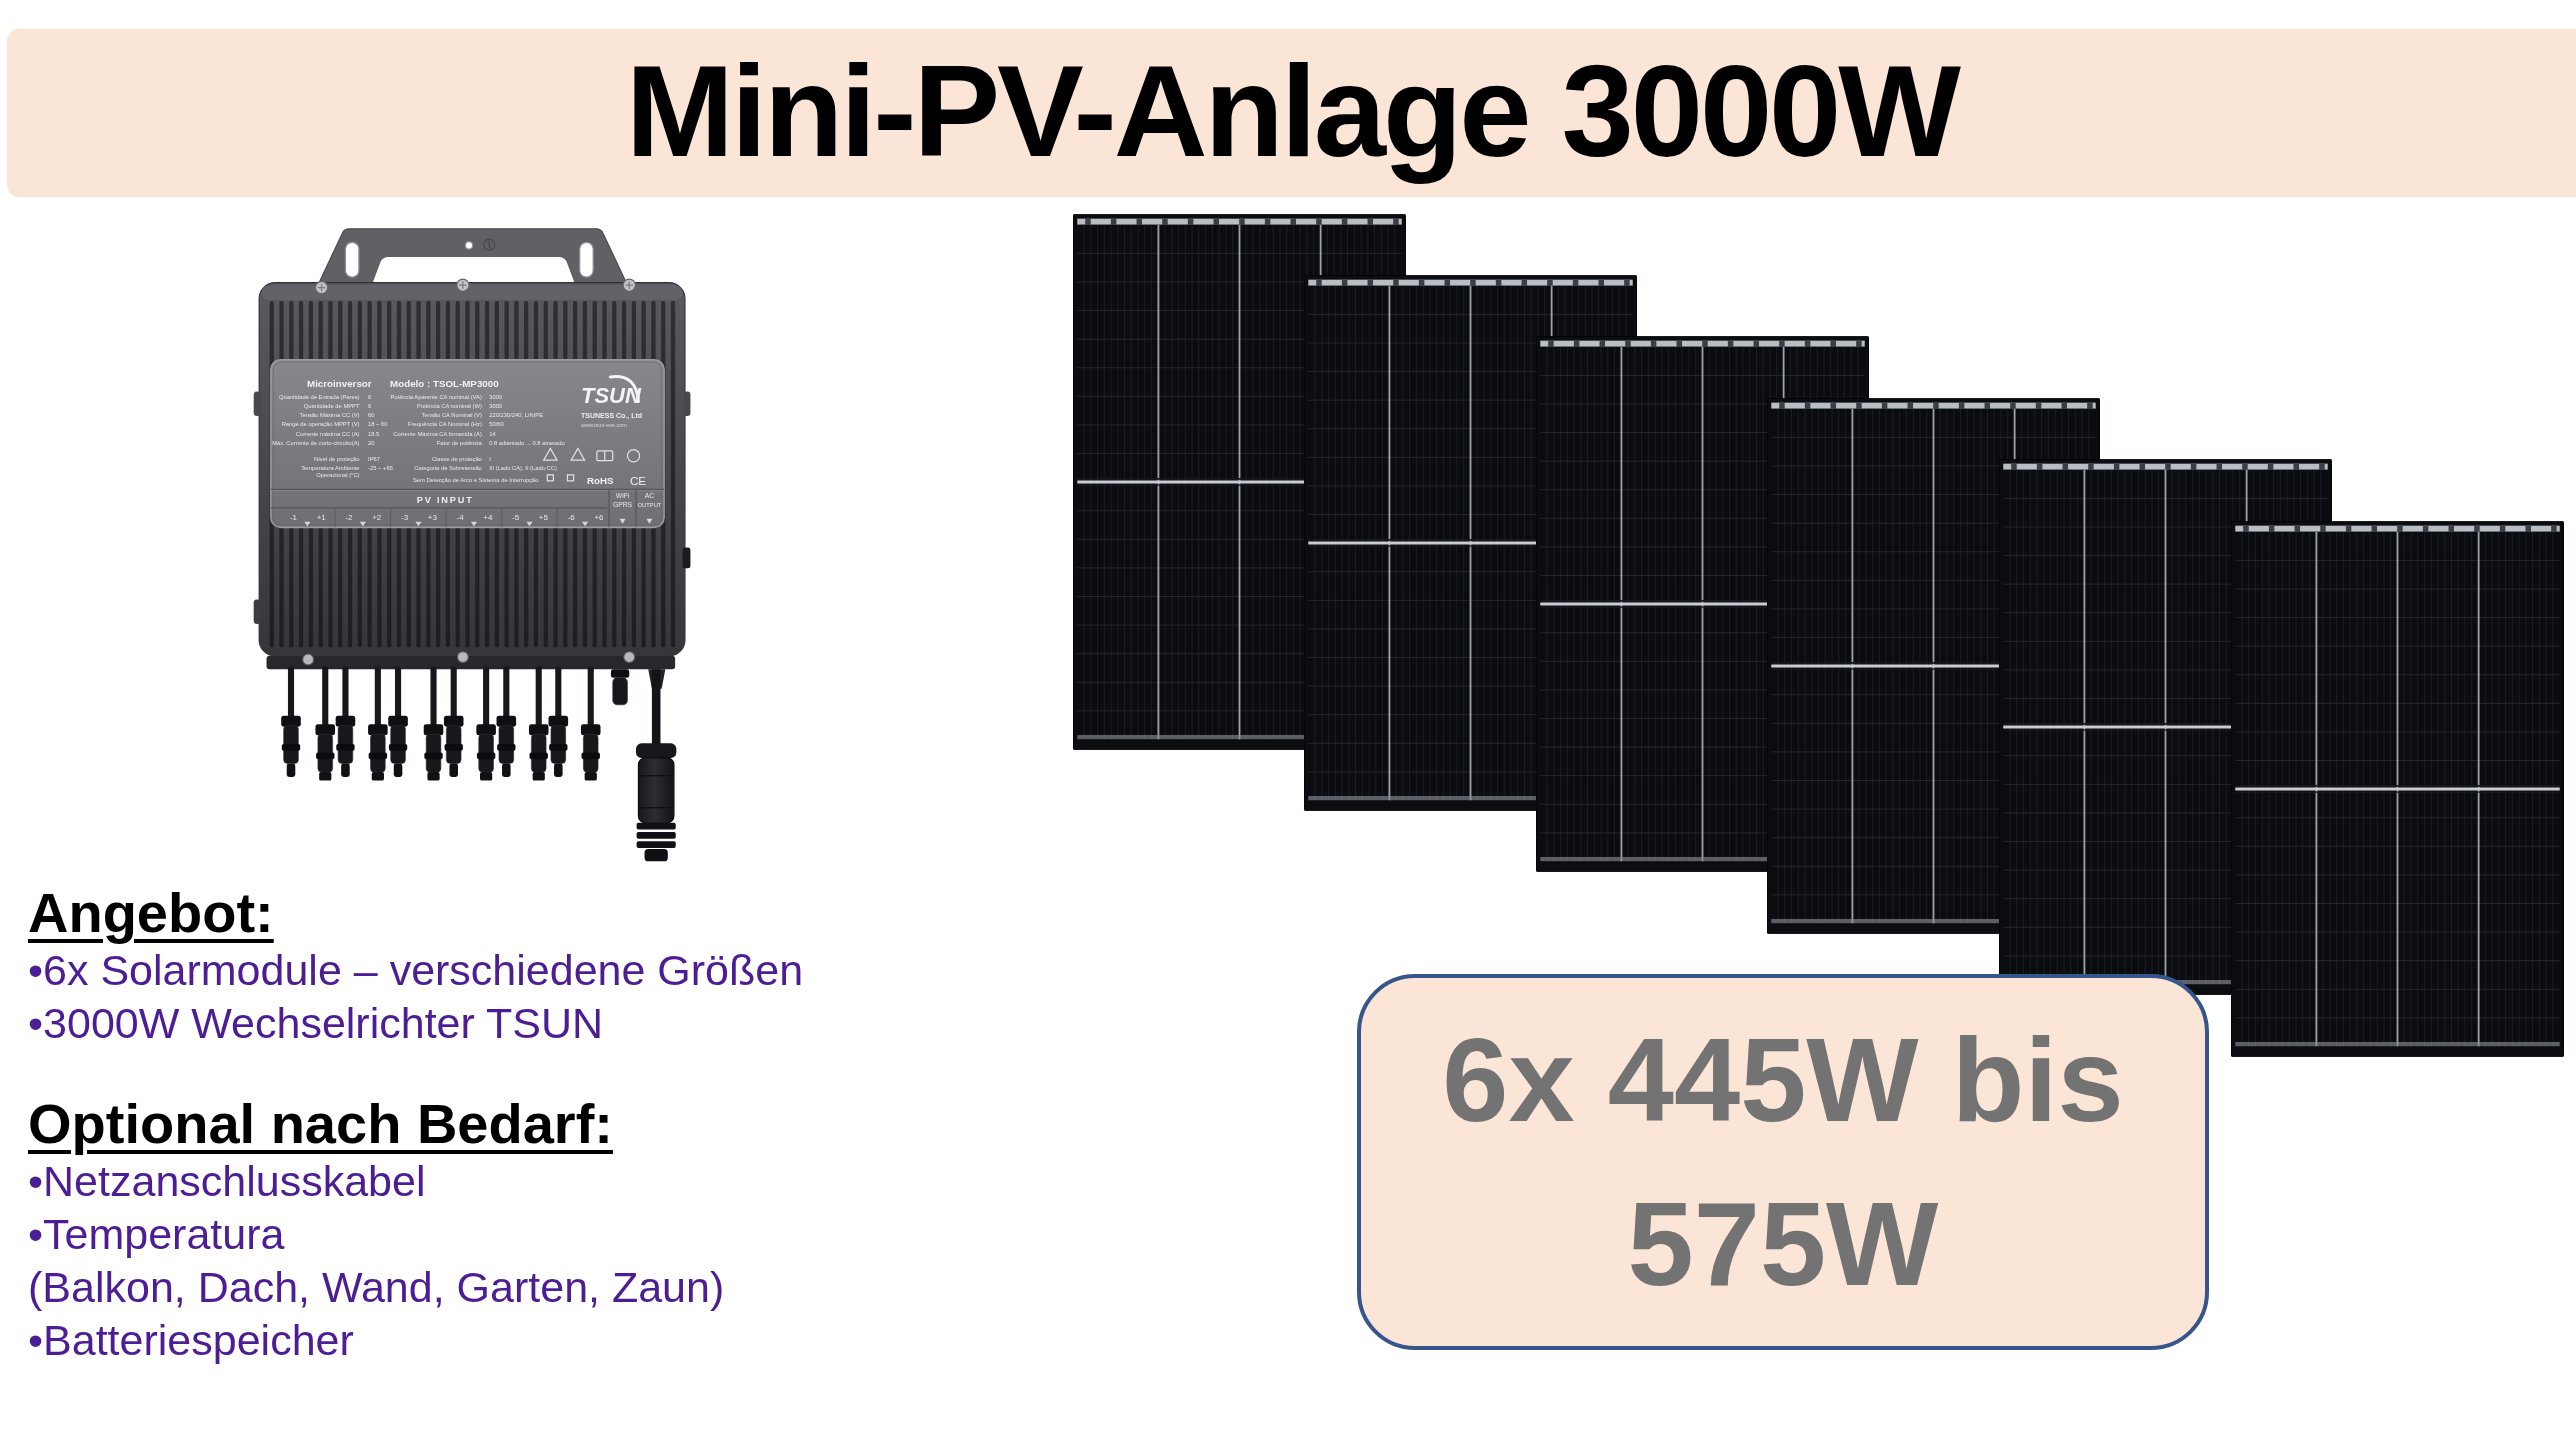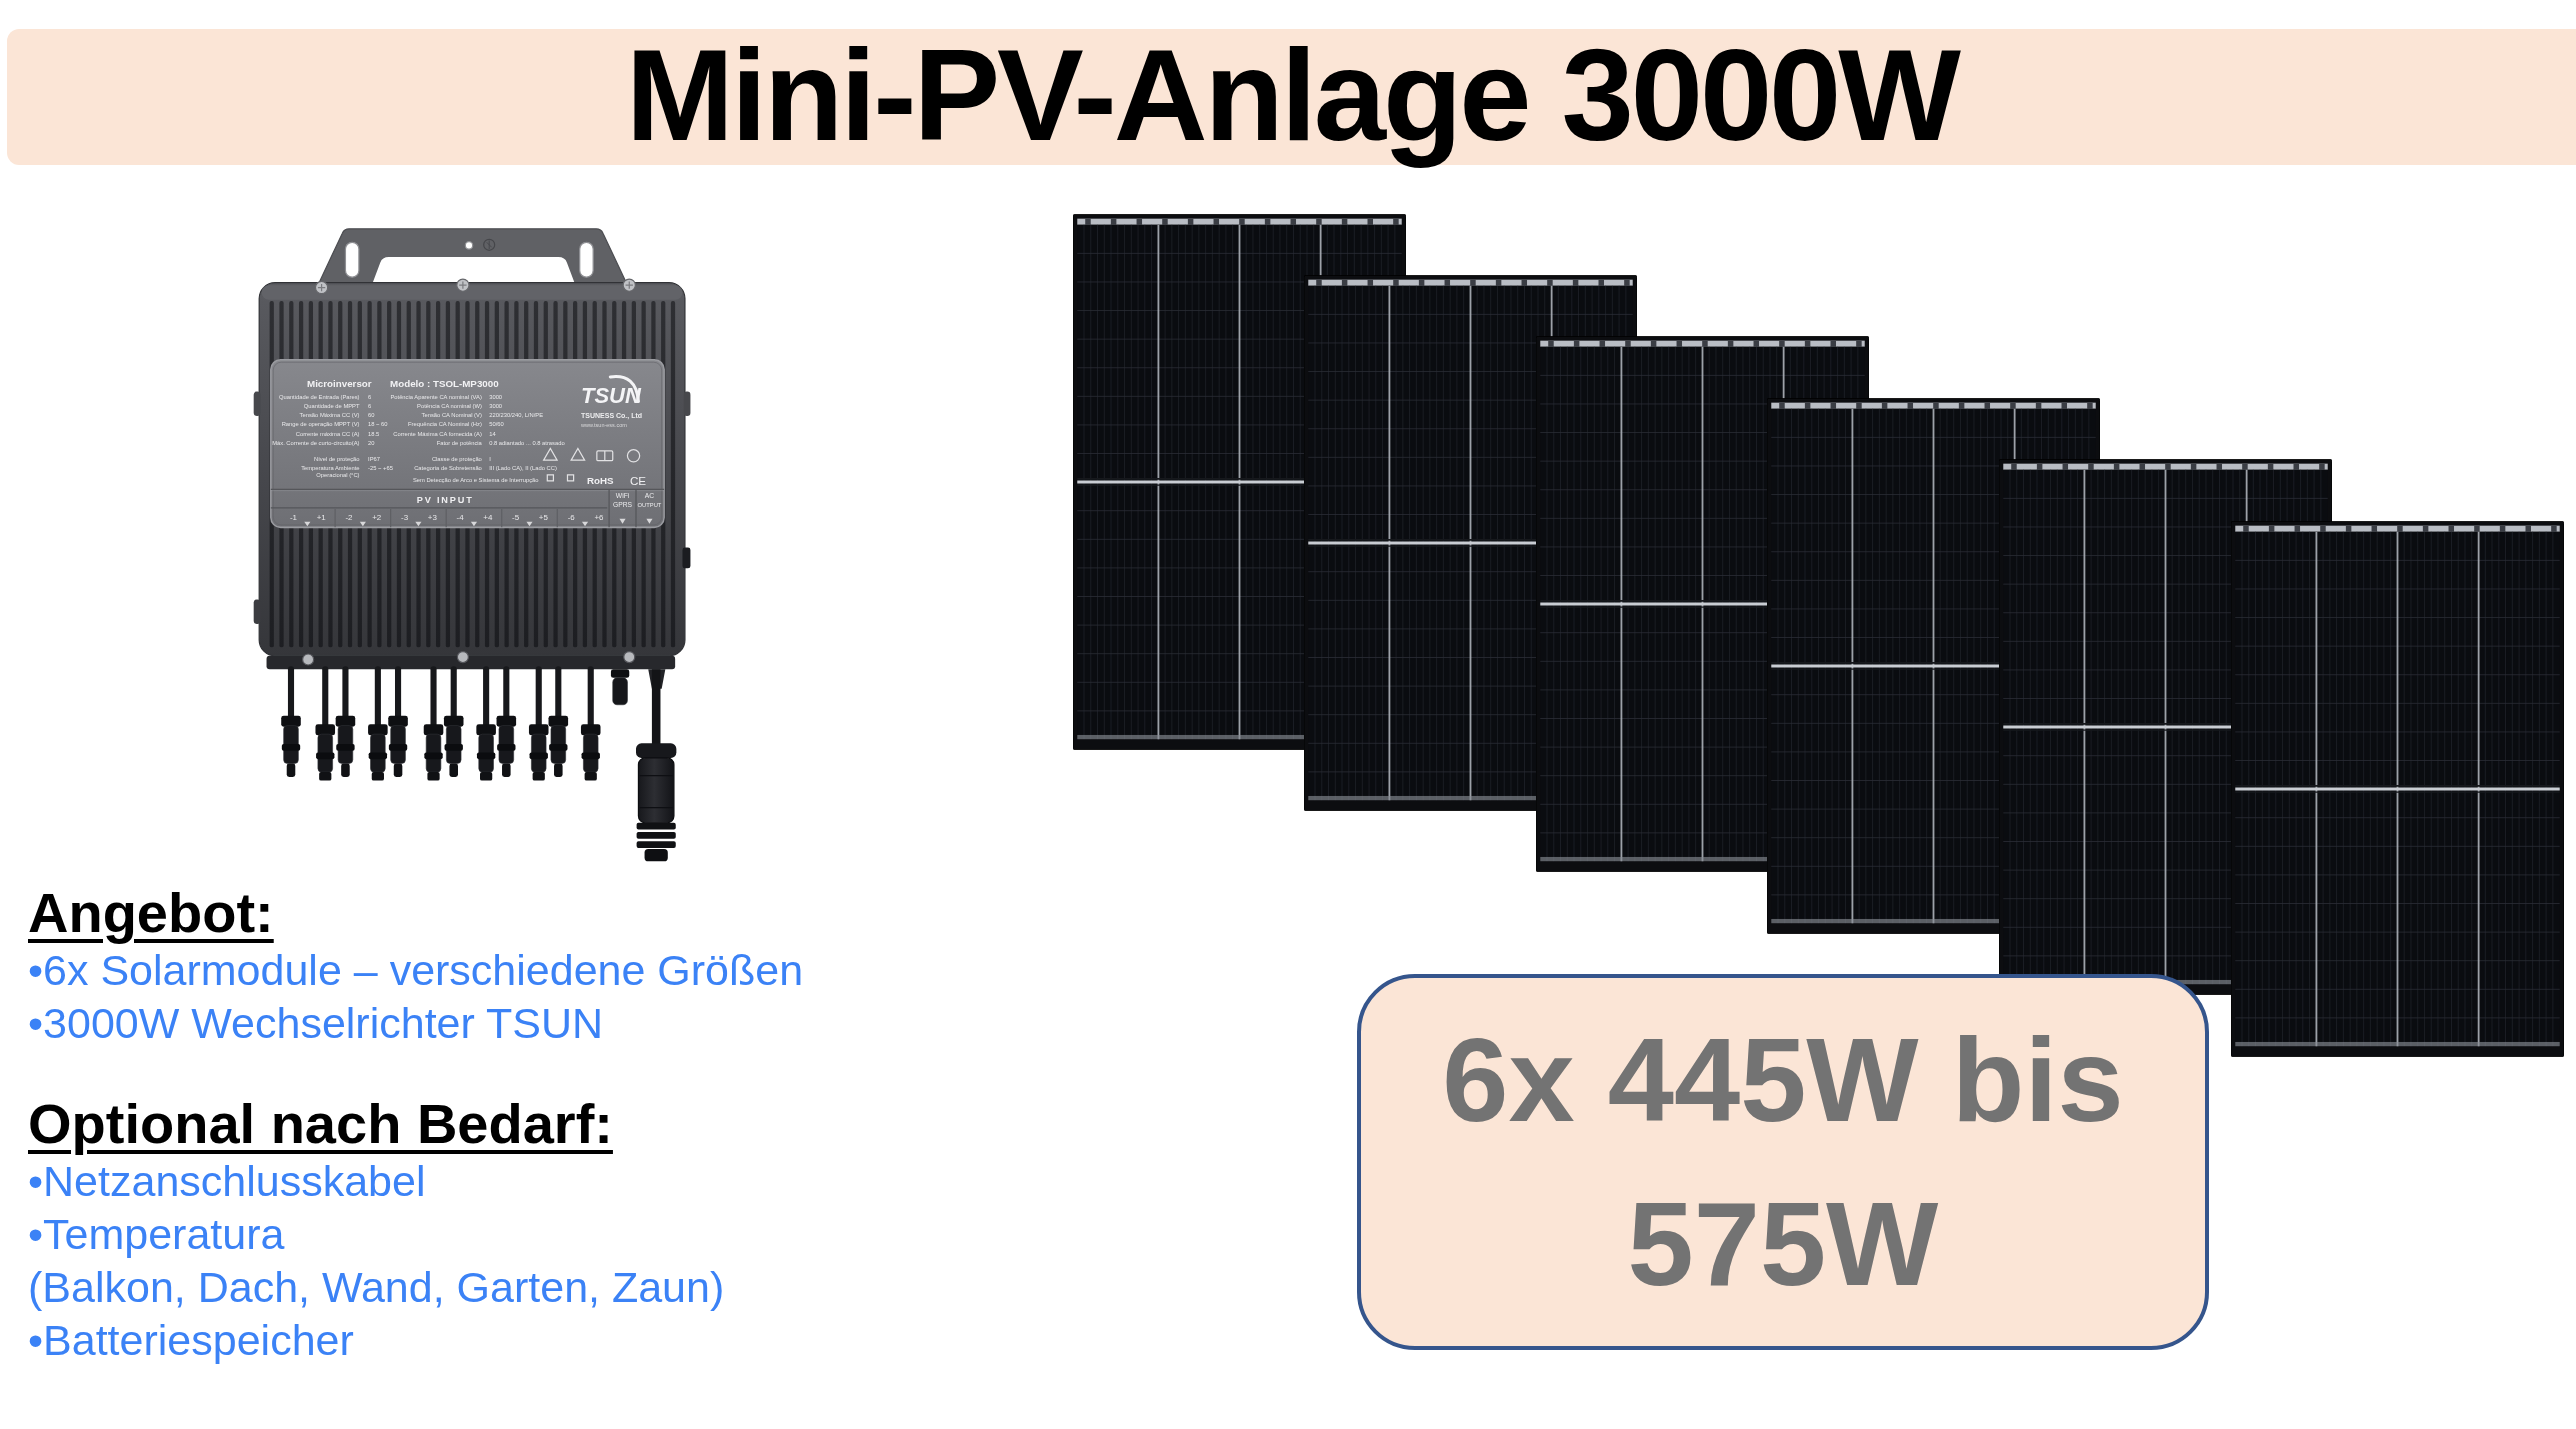--- a/index.html
+++ b/index.html
@@ -1,20 +1,20 @@
 <!DOCTYPE html>
 <html style="--banner-bg: #fbe5d6; --badge-bg: #fbe5d6; --badge-border: #35558c; --panel-cell: #0a0c10; --inverter-gray: #4e4f53;font-size:9.8px"><head>
 <meta charset="utf-8">
 <style>
   html,body{margin:0;padding:0;background:#fff;}
   #stage{position:relative;width:2576px;height:1430px;background:#fff;overflow:hidden;
          font-family:"Liberation Sans",sans-serif;color:#1a1a1a;}
 
   
-  .banner{position:absolute;left:7.3px;top:29px;width:2569px;height:136px;
+  .banner{position:absolute;left:7.3px;top:29px;width:2569px;height:168px;
           background:var(--banner-bg,#fbe5d6);border-radius:12.2px 0 0 12.2px;
           display:flex;align-items:center;justify-content:center;}
   .title{font-size:130px;font-weight:700;letter-spacing:-3.1px;color:#000;line-height:1;
          transform:translateY(-2.4px);}
 
   
   #inverter{position:absolute;left:228px;top:205px;width:471px;height:679px;}
   #inverter svg{display:block;width:100%;height:100%;}
 
   
@@ -22,21 +22,21 @@
   .panel{position:absolute;width:333px;height:536px;}
   .panel svg{display:block;width:100%;height:100%;}
 
   
   .textblock{position:absolute;left:28px;width:1077px;z-index:2;}
   #offer-block{top:886px;}
   #optional-block{top:1097px;}
   .heading{font-size:56px;font-weight:700;color:#000;line-height:53px;
            text-decoration:underline;text-decoration-thickness:4.3px;text-underline-offset:7.3px;
            margin-bottom:4.9px;}
-  .line{font-size:43px;line-height:53px;color:#3b82f6;white-space:nowrap;}
+  .line{font-size:43px;line-height:53px;color:#4c1d95;white-space:nowrap;}
 
   
   .badge{position:absolute;left:1357px;top:974px;width:852px;height:376px;z-index:5;
          background:var(--badge-bg,#fbe5d6);border:4.3px solid var(--badge-border,#35558c);
          border-radius:58px;box-sizing:border-box;
          display:flex;flex-direction:column;align-items:center;justify-content:center;}
   .badge-line{font-size:119px;font-weight:700;color:#737373;line-height:164px;}
 </style>
 </head>
 <body>

